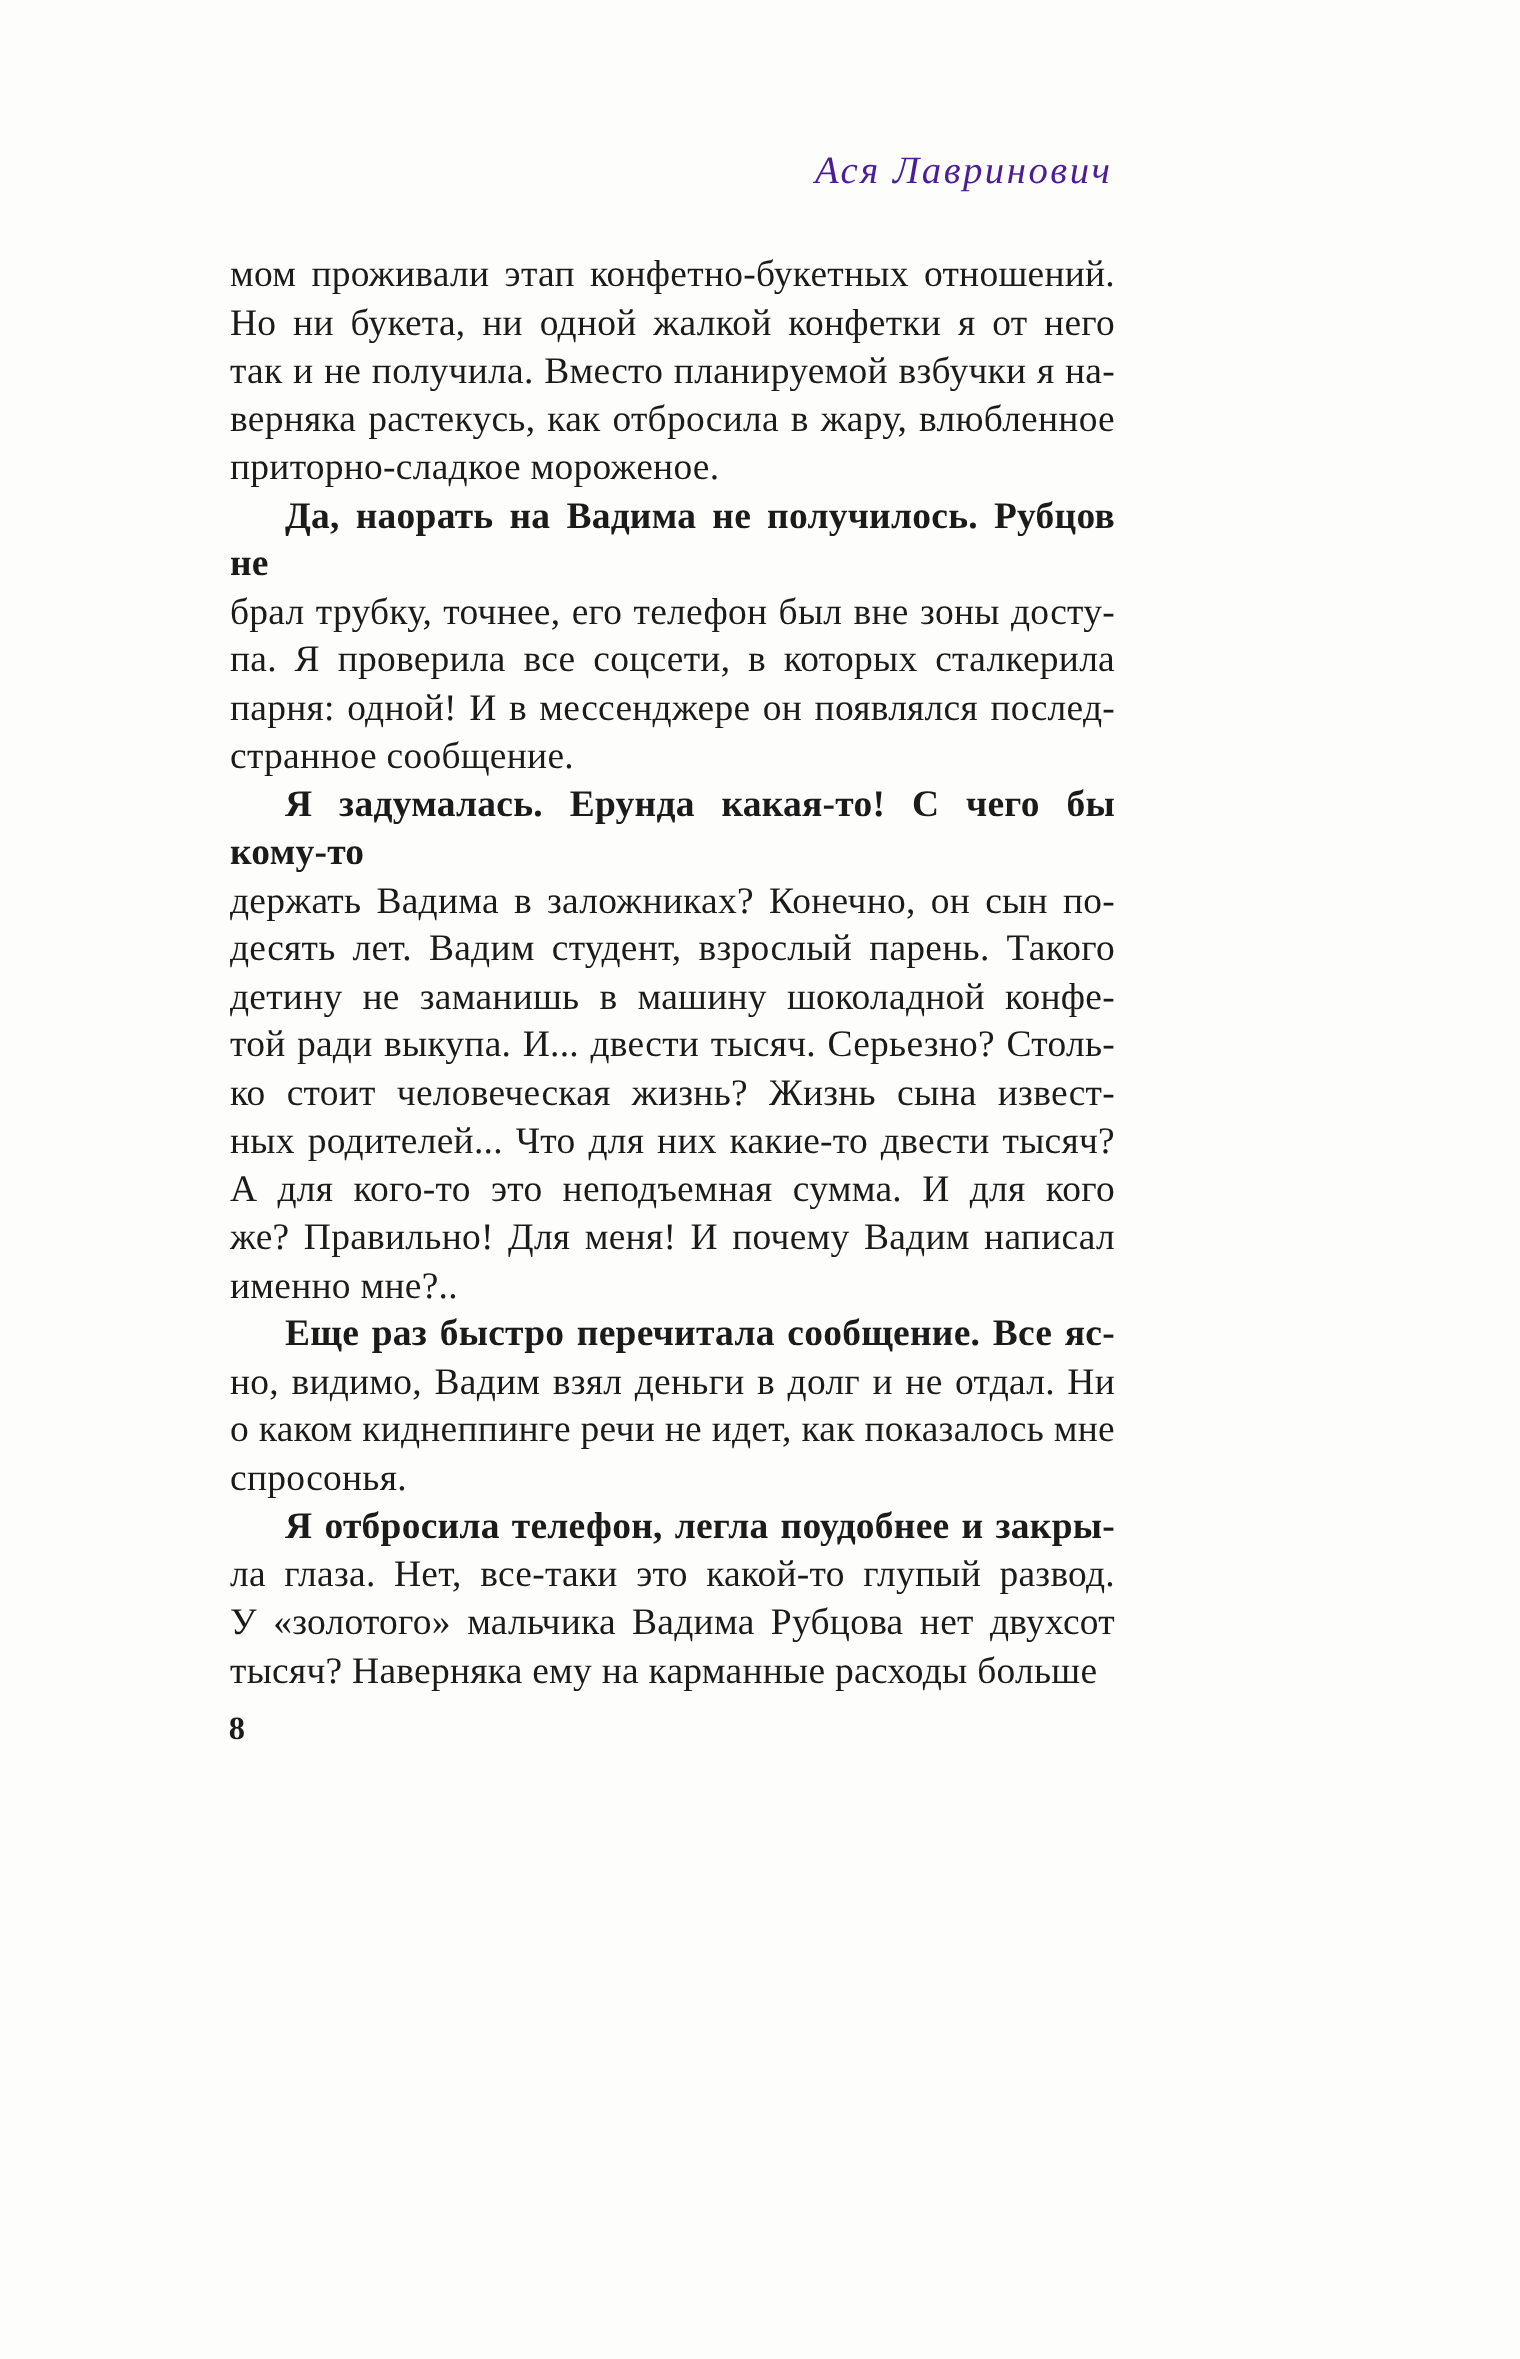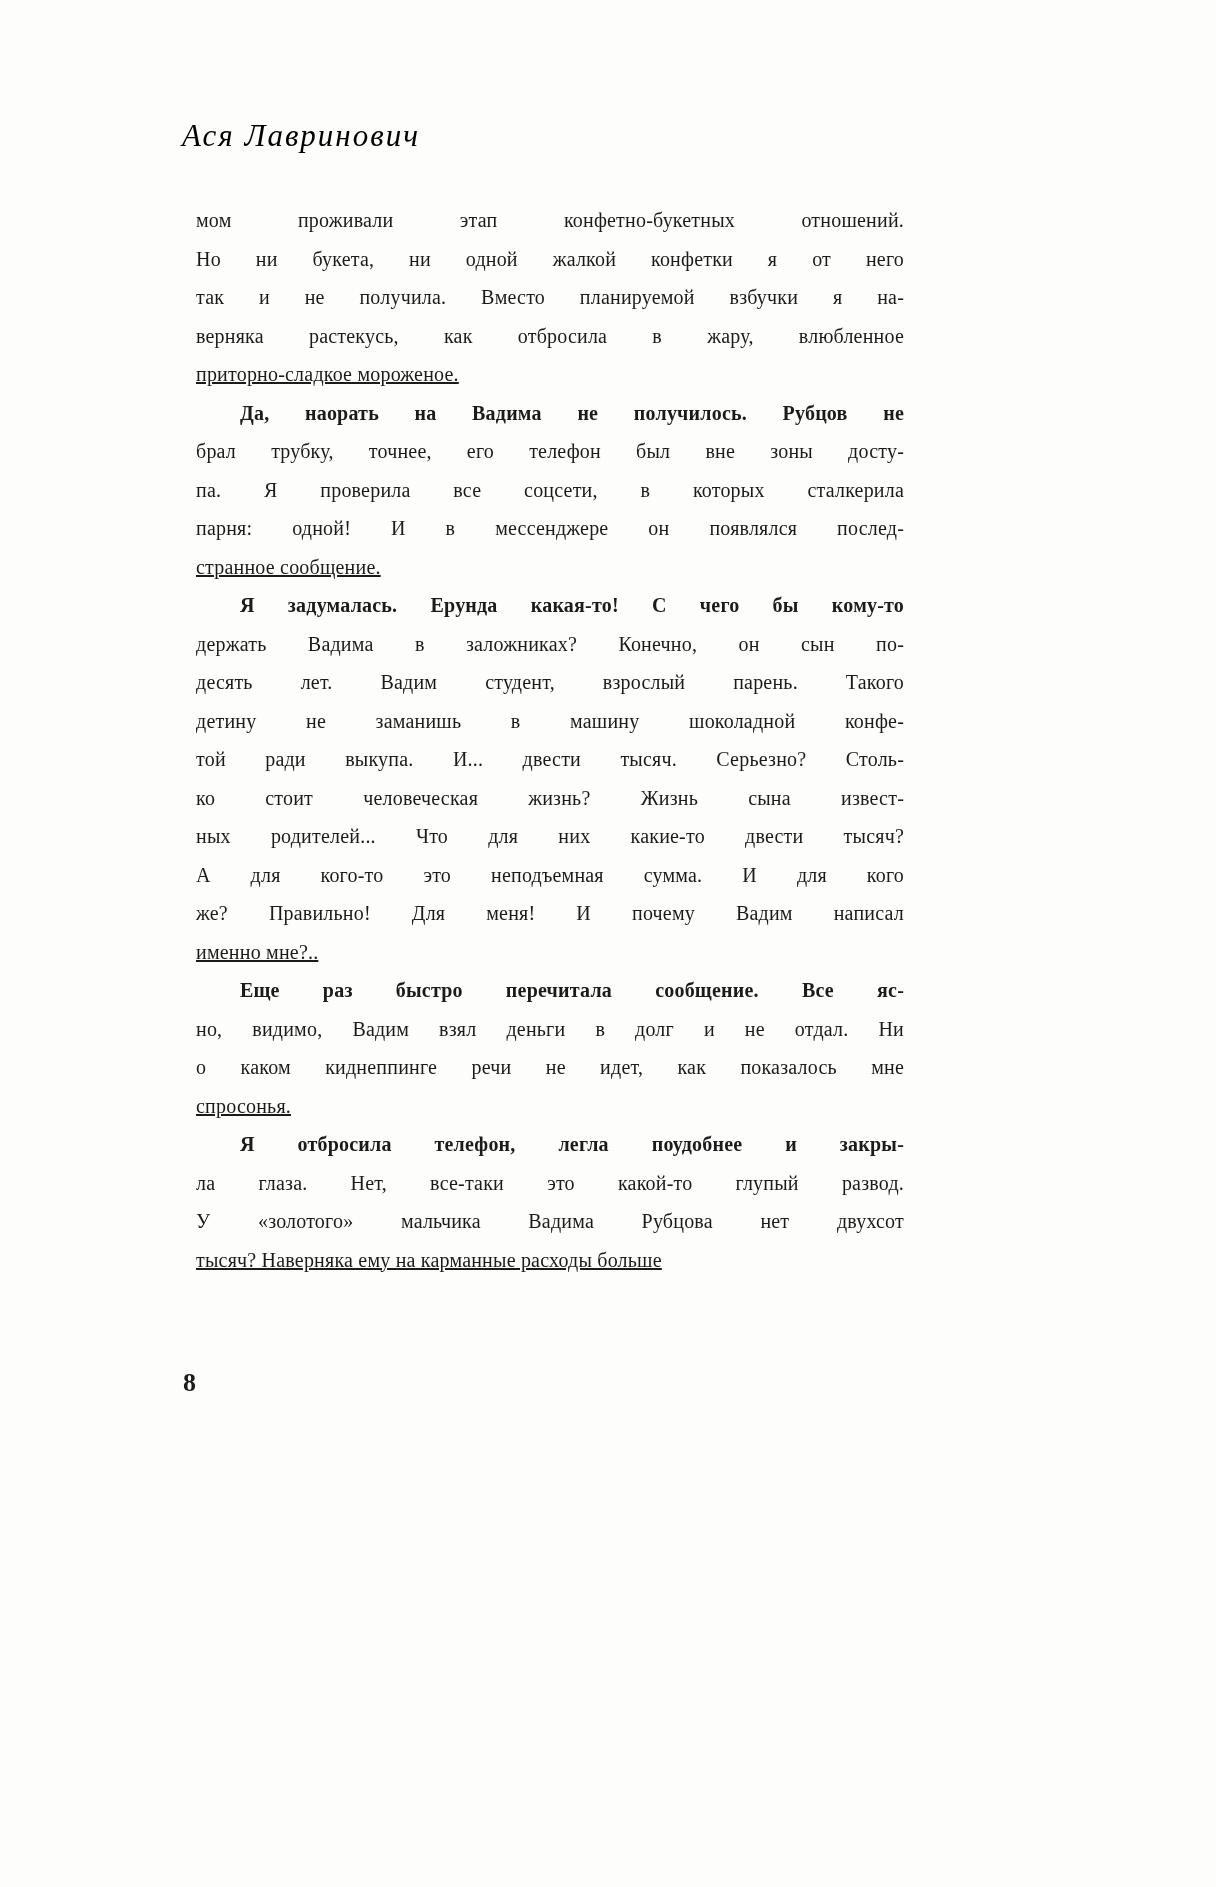--- a/index.html
+++ b/index.html
@@ -15,47 +15,46 @@
     background: #fdfdfc;
     color: #1b1b1b;
     font-family: "Liberation Serif", "DejaVu Serif", serif;
     overflow: hidden;
   }
   .running-header {
     position: absolute;
     top: 118px;
     left: 182px;
     width: 708px;
-    text-align: left;
+    text-align: right;
     font-style: italic;
     font-size: 31px;
     letter-spacing: 2px;
-    color: #000000;
+    color: #4c1d95;
   }
   .body-text {
     position: absolute;
     top: 201px;
-    left: 196px;
+    left: 184px;
     width: 708px;
-    font-size: 20px;
+    font-size: 30px;
     line-height: 38.5px;
     letter-spacing: 0.2px;
   }
   .paragraph {
     margin: 0;
   }
   .line {
     text-align: justify;
     text-align-last: justify;
     white-space: normal;
   }
   .line.last {
     text-align: left;
     text-align-last: left;
-    text-decoration: underline;
   }
   .line.indented {
     text-indent: 44px;
     font-weight: bold;
   }
   .page-number {
     position: absolute;
     top: 1368px;
     left: 183px;
     font-size: 26px;

